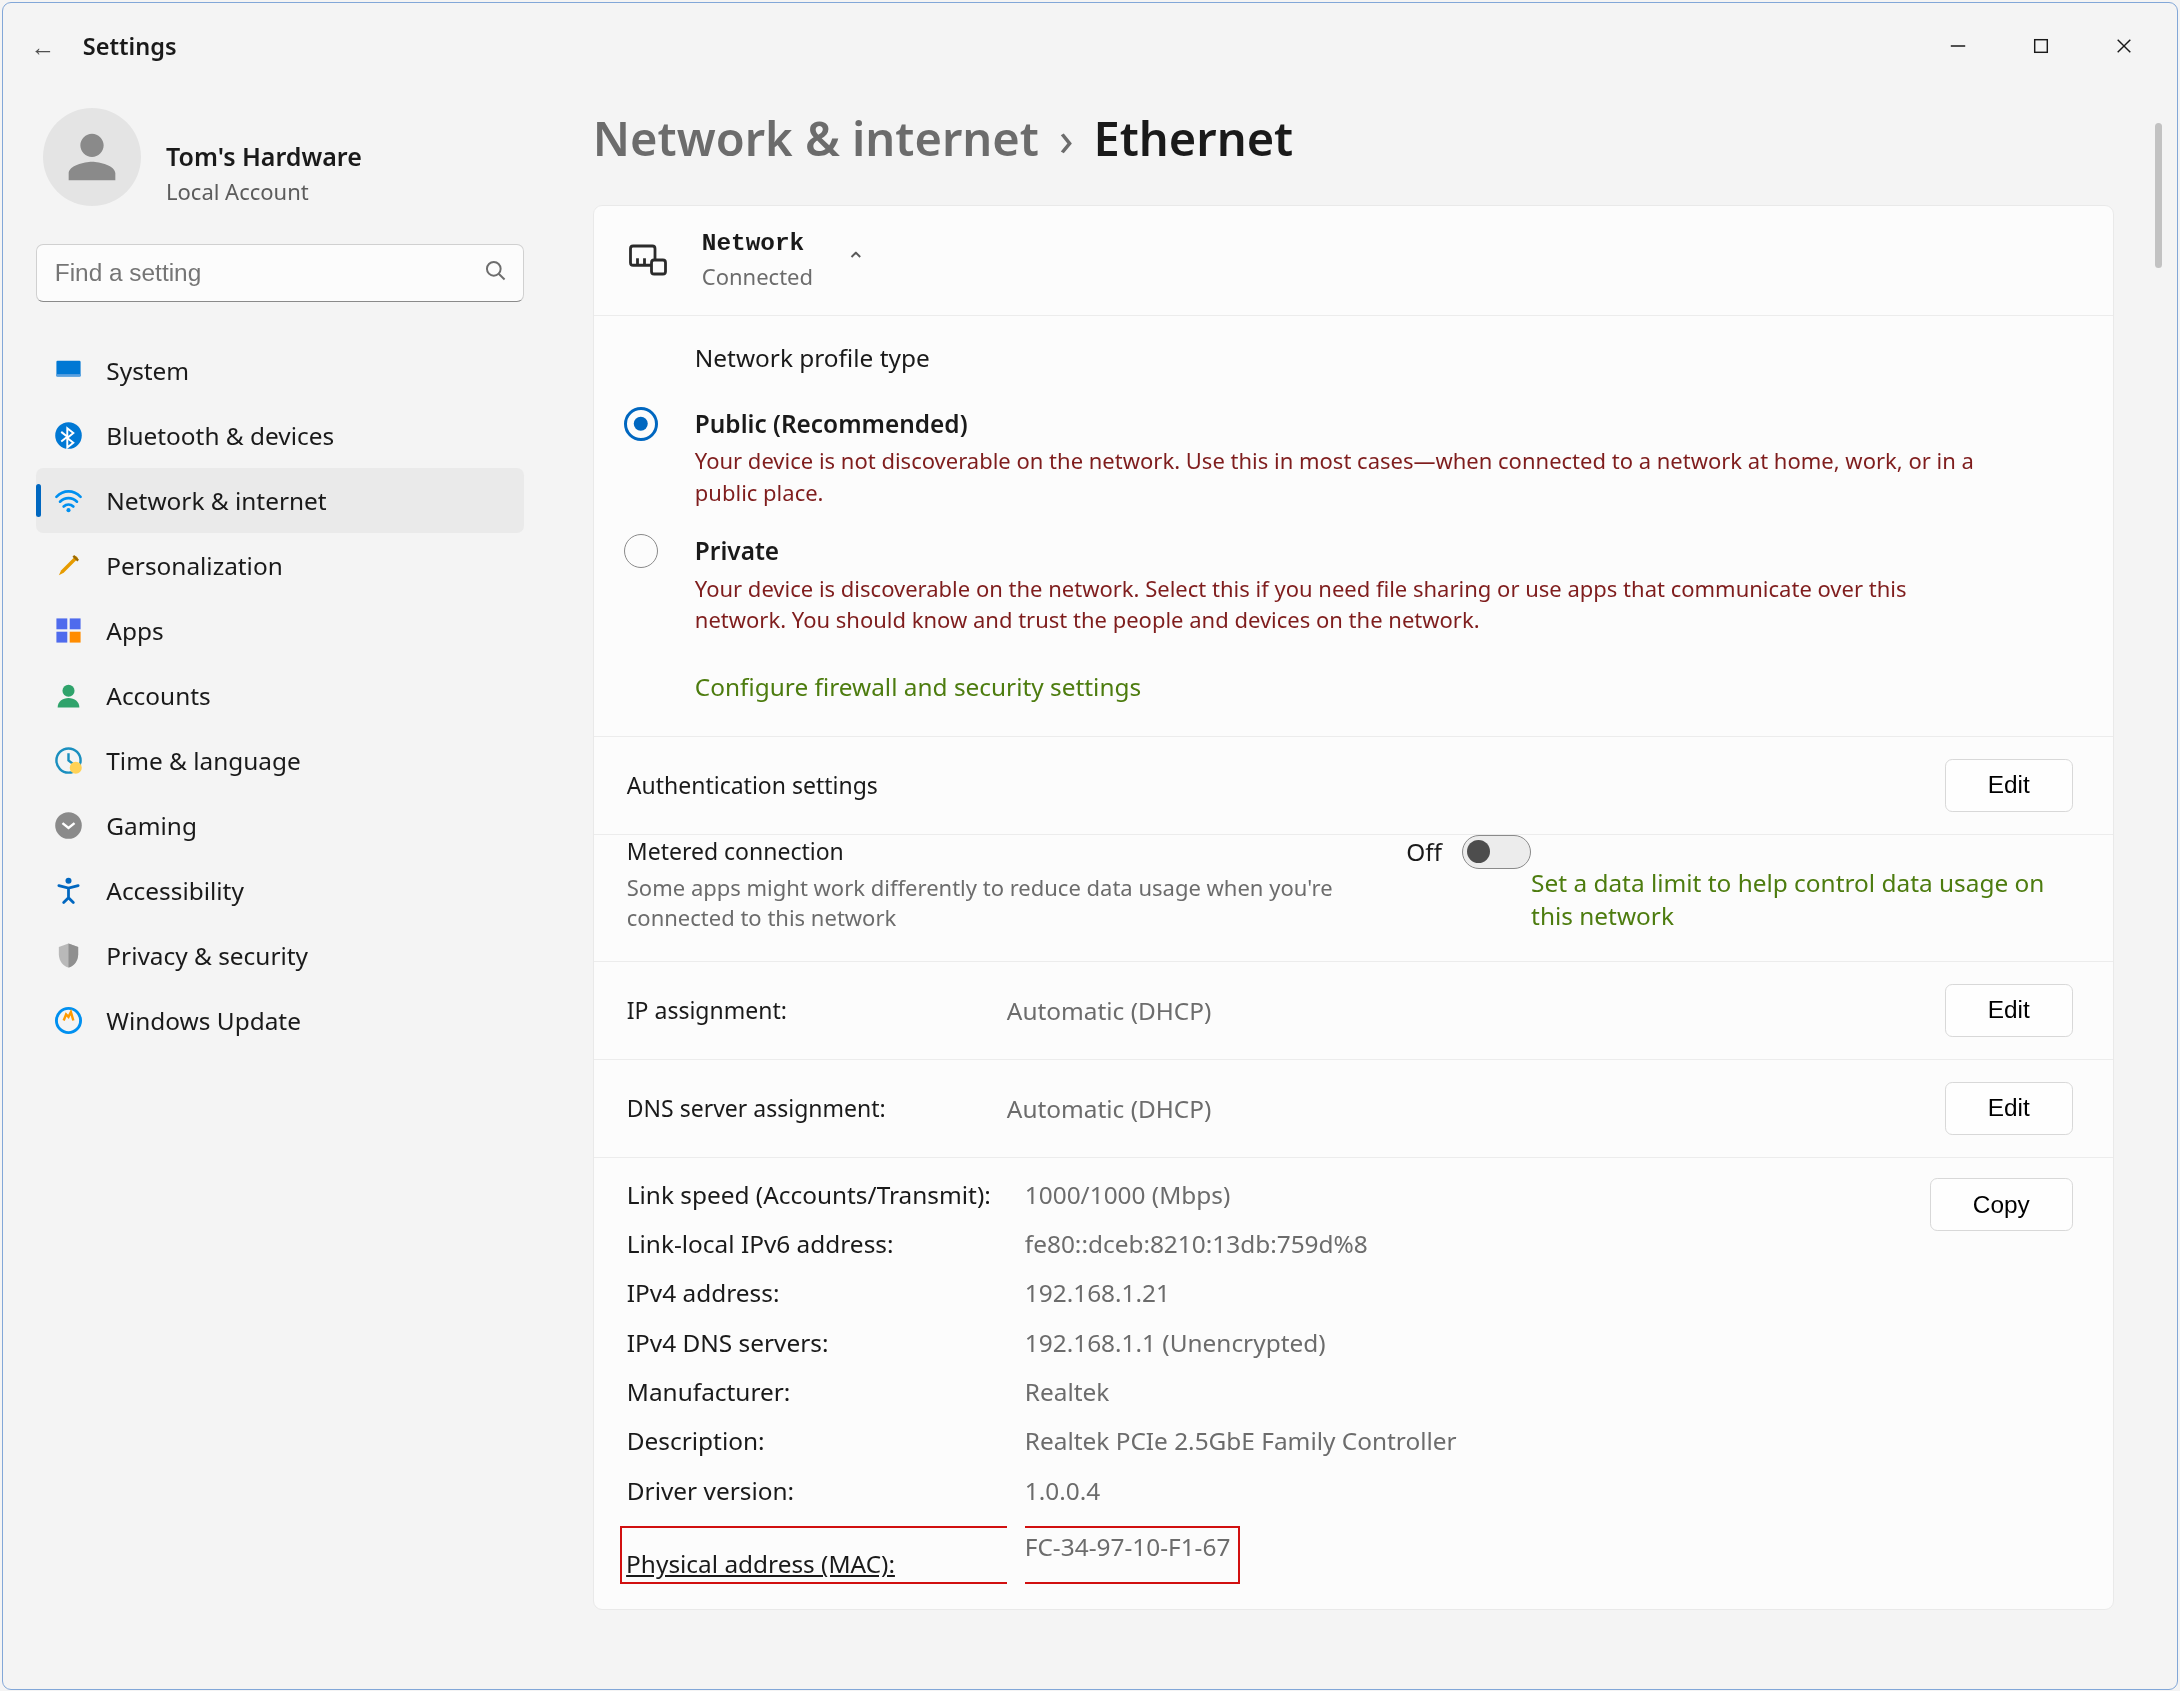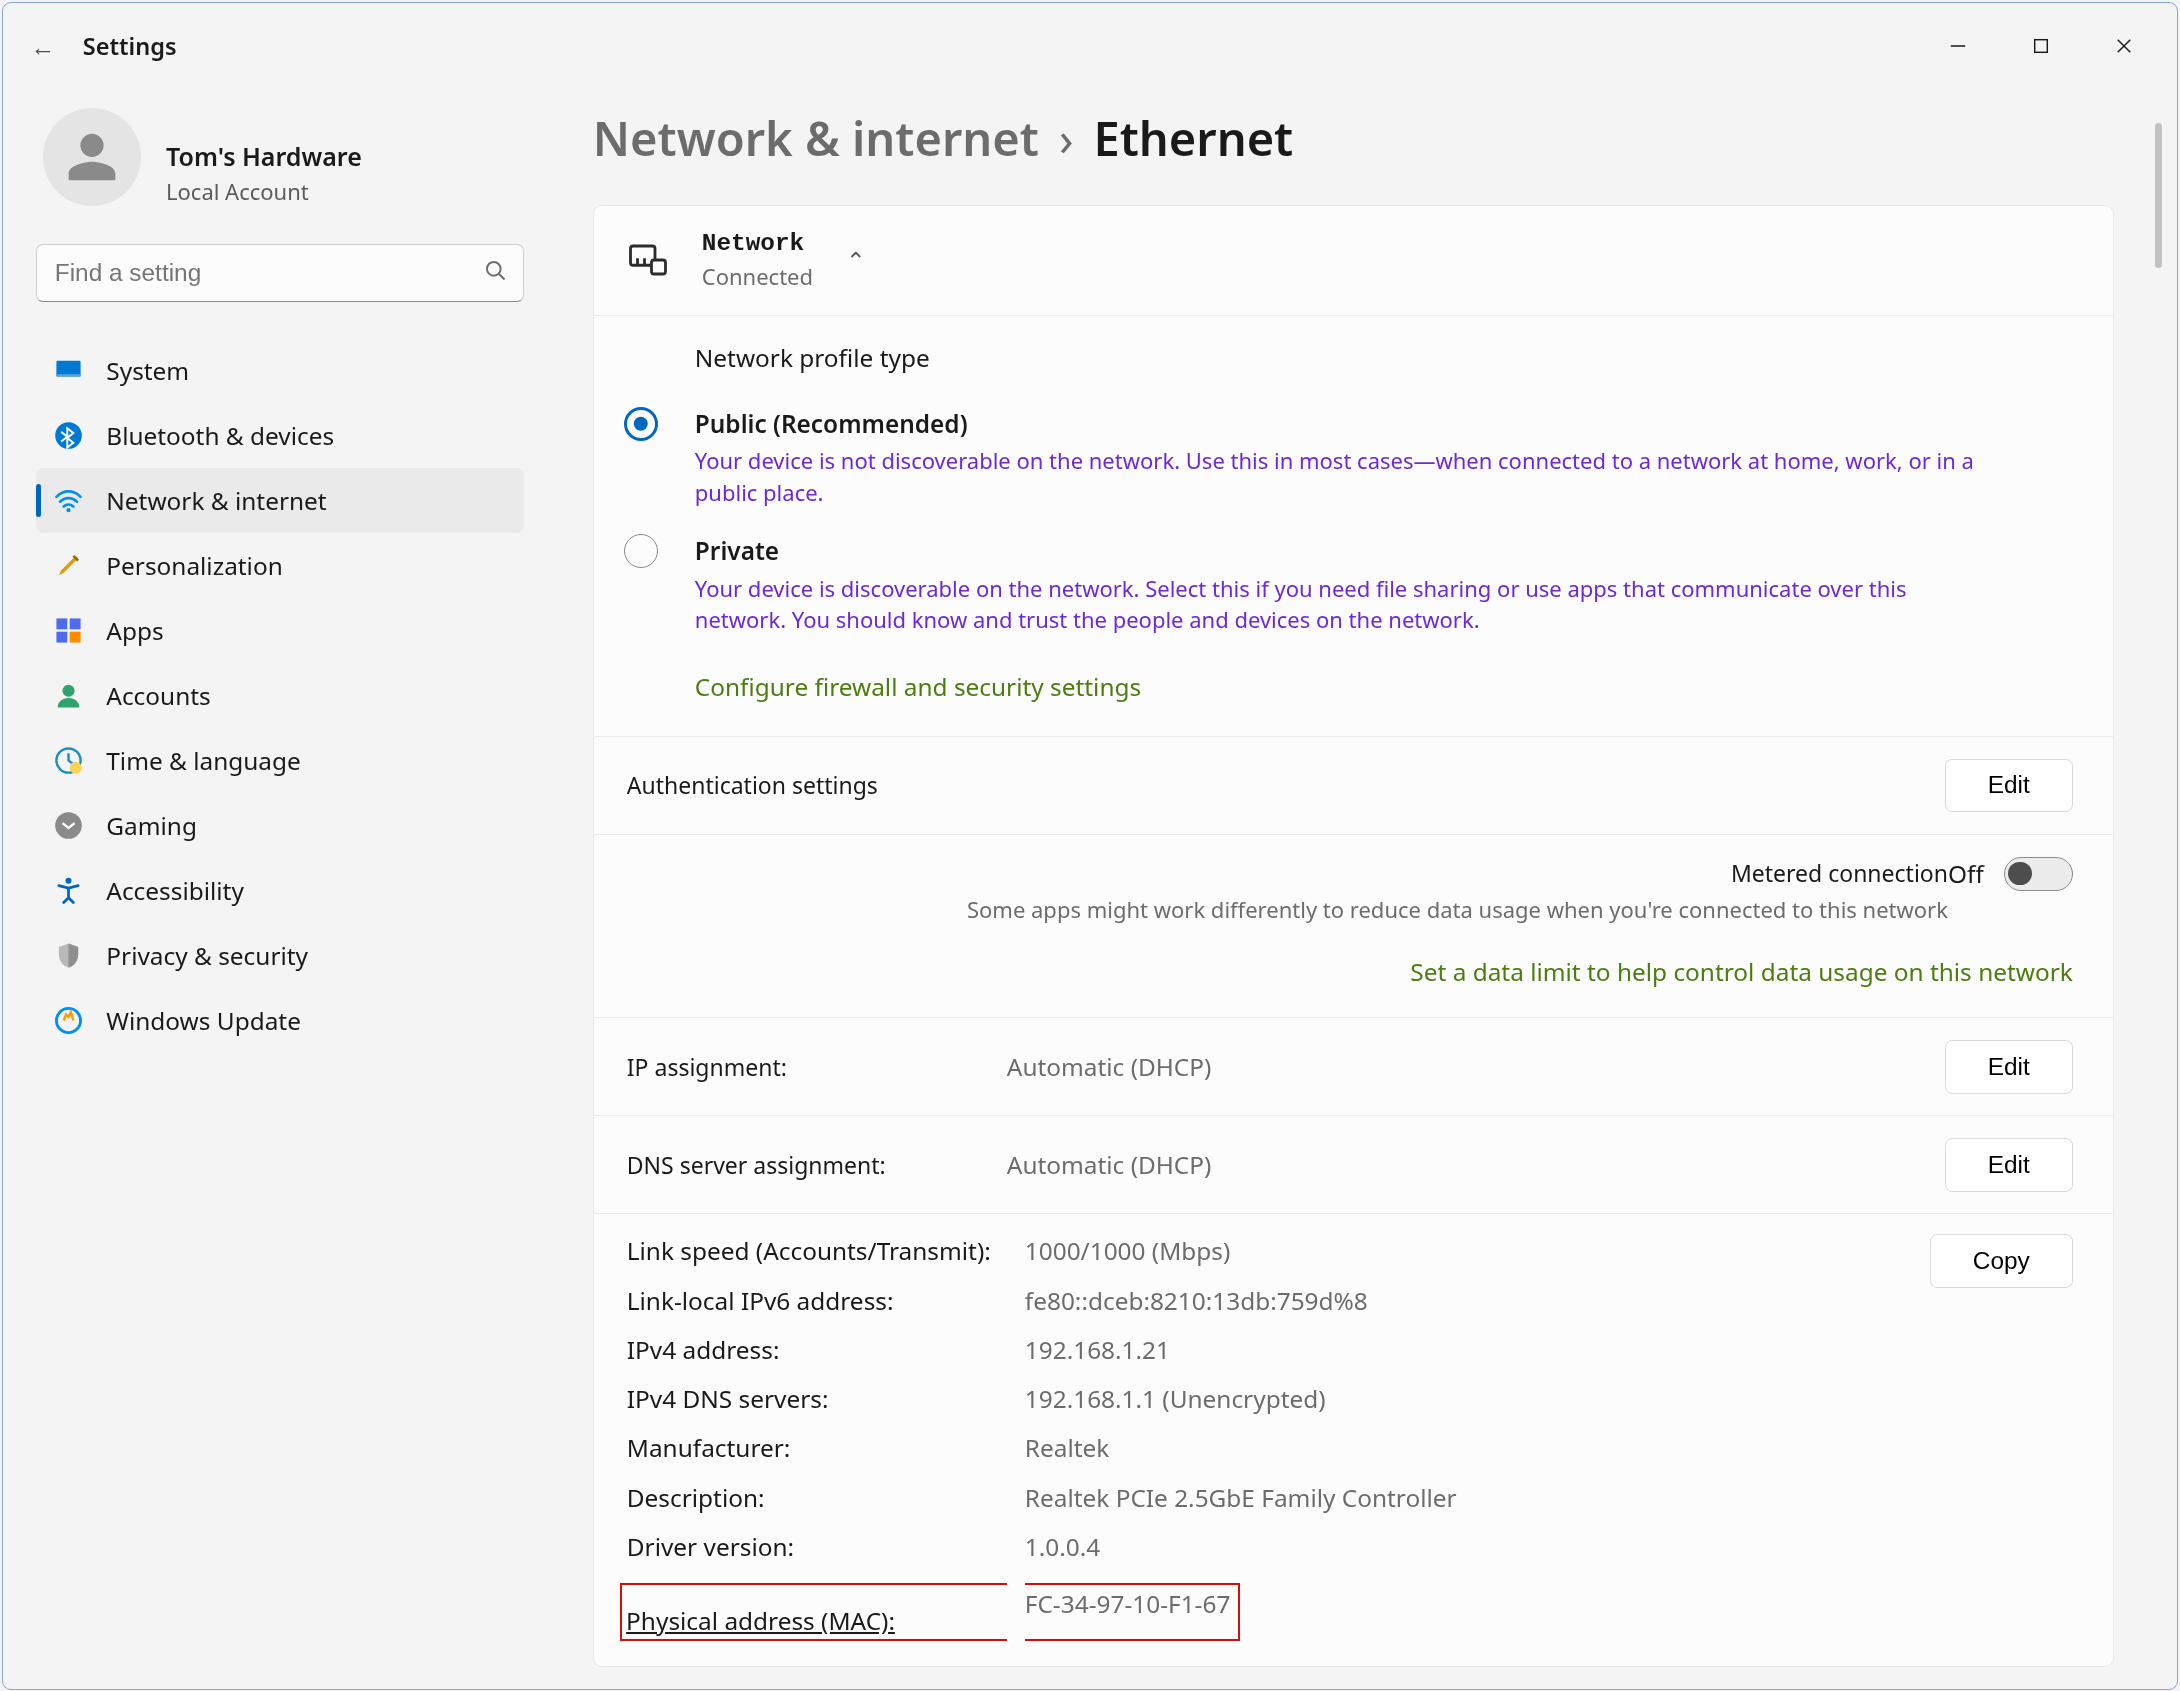--- a/index.html
+++ b/index.html
@@ -58,21 +58,21 @@
   .net-header { display:flex; align-items:center; gap:33px; height:109px; padding:0 40px 0 33px; }
   .net-header .neticon { width:42px; height:42px; }
   .net-header .ntitle { font-size:24.4px; font-weight:600;font-family:Liberation Mono, monospace; }
   .net-header .nsub { font-size:22px; color:#6c6c6c; margin-top:3.6px; }
   .chev { font-size:23.5px; color:#5a5a5a; }
 
   .profile-type { padding:25px 40px 16.3px 101px; border-top:0.9px solid #ececec; }
   .pt-title2 { font-size:24.4px; margin-left:-69px; padding-left:69px; position:relative; }
   .radio-opt { margin-bottom:25px; }
   .radio-opt .rlabel { font-size:24.4px; font-weight:600; }
-  .radio-opt .rdesc { font-size:22px; color:#6d28d9; margin-top:5.4px; line-height:1.45; max-width:1303px; }
+  .radio-opt .rdesc { font-size:22px; color:#7f1d1d; margin-top:5.4px; line-height:1.45; max-width:1303px; }
   .radio-circle { position:absolute; left:-71px; top:0; width:34px; height:34px; border-radius:50%; border:1.8px solid #8a8a8a; background:#fcfcfc; }
   .radio-circle.checked { border:3.6px solid #0067c0; }
   .radio-circle.checked::after { content:""; position:absolute; left:50%; top:50%; width:14.5px; height:14.5px; border-radius:50%; background:#0067c0; transform:translate(-50%,-50%); }
   .rwrap { position:relative; }
   .link { color:#4d7c0f; font-size:24.4px; cursor:pointer; margin-top:9px; margin-bottom:16.3px; display:inline-block; }
 
   .btn { background:#fefefe; border:0.9px solid #d8d8d8; border-radius:7.2px; font-size:24.4px; padding:11.8px 42px; cursor:pointer; }
   .toggle { display:flex; align-items:center; gap:20px; }
   .toggle .tlabel { font-size:24.4px; color:#1a1a1a; }
   .switch { width:69px; height:34px; border-radius:17px; border:1.8px solid #8a8a8a; background:#ececec; position:relative; }
@@ -285,21 +285,21 @@
             <div class="rdesc">Your device is discoverable on the network. Select this if you need file sharing or use apps that communicate over this network. You should know and trust the people and devices on the network.</div>
           </div>
           <span class="link">Configure firewall and security settings</span>
         </div>
 
         <div class="card-row">
           <div class="row-label grow">Authentication settings</div>
           <button class="btn">Edit</button>
         </div>
 
-        <div class="card-row" style="flex-direction:column; align-items:stretch; padding-top:22px; padding-bottom:23.5px;text-align:right;">
+        <div class="card-row" style="align-items:stretch; padding-bottom:23.5px;">
           <div style="display:flex; align-items:flex-start;">
             <div class="grow">
               <div class="row-label">Metered connection</div>
               <div class="row-sub">Some apps might work differently to reduce data usage when you're connected to this network</div>
             </div>
             <div class="toggle">
               <span class="tlabel">Off</span>
               <span class="switch">
                   <span class="knob"></span>
                 </span>

